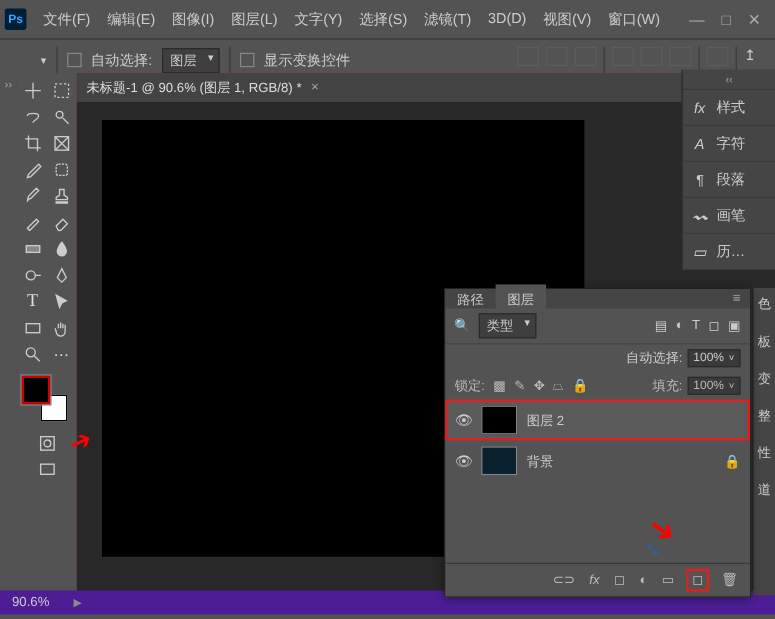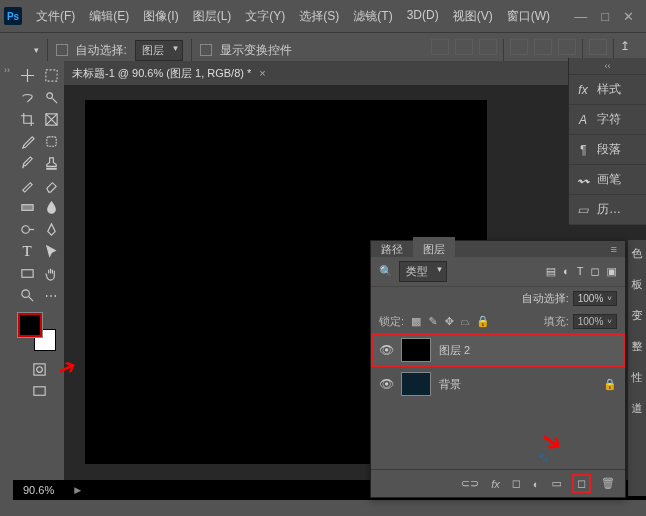--- a/index.html
+++ b/index.html
@@ -56,21 +56,21 @@
 .layer.hl { outline:2px solid #e02020; outline-offset:-2px; }
 .eye { width:14px; font-size:12px; color:#ccc; }
 .thumb { width:30px; height:24px; border:1px solid #888; }
 .lname { font-size:11px; }
 .lock-i { margin-left:auto; font-size:11px; color:#ccc; }
 .lp-bottom { position:absolute; bottom:0; left:0; right:0; height:28px; border-top:1px solid #3a3a3a; display:flex; align-items:center; justify-content:flex-end; gap:12px; padding:0 10px; color:#bbb; font-size:11px; }
 .lp-bottom .bi { position:relative; }
 .newlayer-hl { outline:2px solid #e02020; padding:1px 3px; }
 .arrow2 { position:absolute; left:170px; top:185px; color:#f00; font-size:26px; transform:rotate(35deg); pointer-events:none; }
 .watermark { position:absolute; left:158px; top:212px; width:30px; height:26px; opacity:.7; color:#888; font-size:9px; text-align:center; pointer-events:none; }
-.status { position:absolute; bottom:16px; left:0; right:0; height:20px; background:#000000; display:flex; align-items:center; padding:0 10px; gap:20px; font-size:11px; color:#ccc;margin-left:13px; }
+.status { position:absolute; bottom:4px; left:0; right:0; height:20px; background:#4c1d95; display:flex; align-items:center; padding:0 10px; gap:20px; font-size:11px; color:#ccc; }
 .rstrip { position:absolute; right:0; top:240px; width:18px; bottom:20px; background:#454545; z-index:15; display:flex; flex-direction:column; align-items:center; padding-top:6px; gap:16px; font-size:11px; color:#ccc; }
 </style>
 </head>
 <body>
 
 <div class="titlebar">
   <div class="ps-logo">Ps</div>
   <div class="menu">
     <span>文件(F)</span>
     <span>编辑(E)</span>

